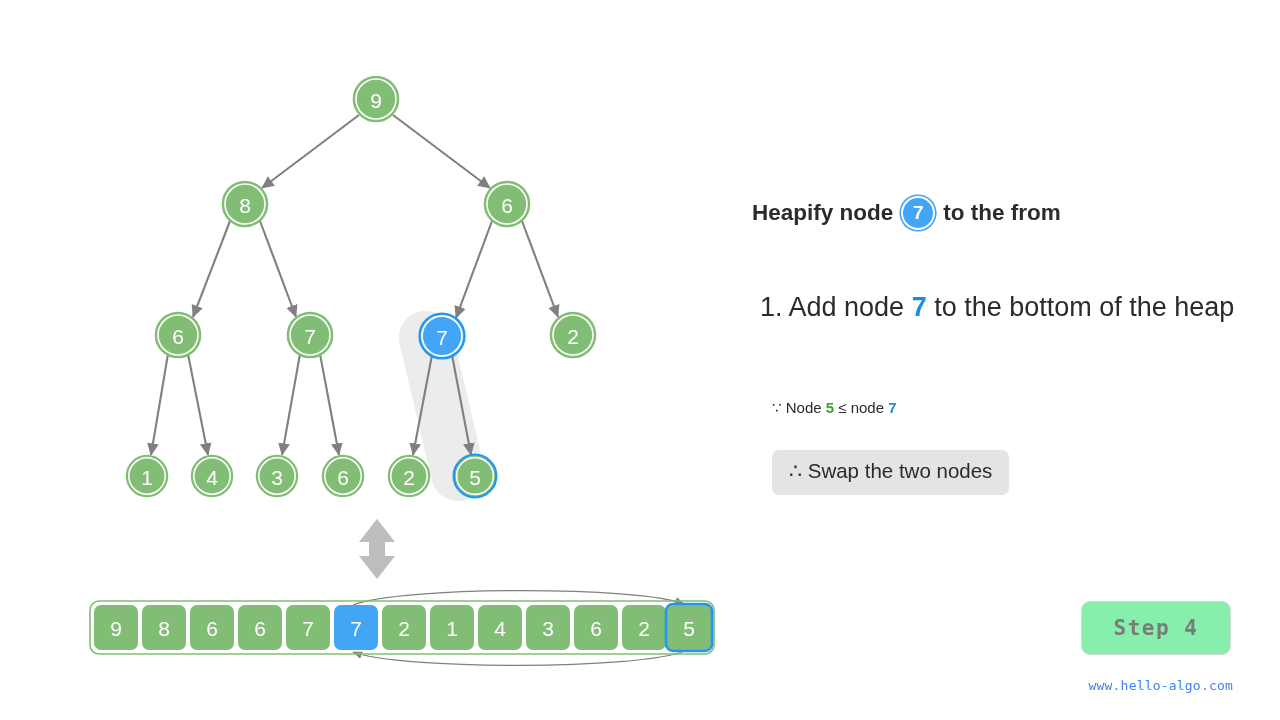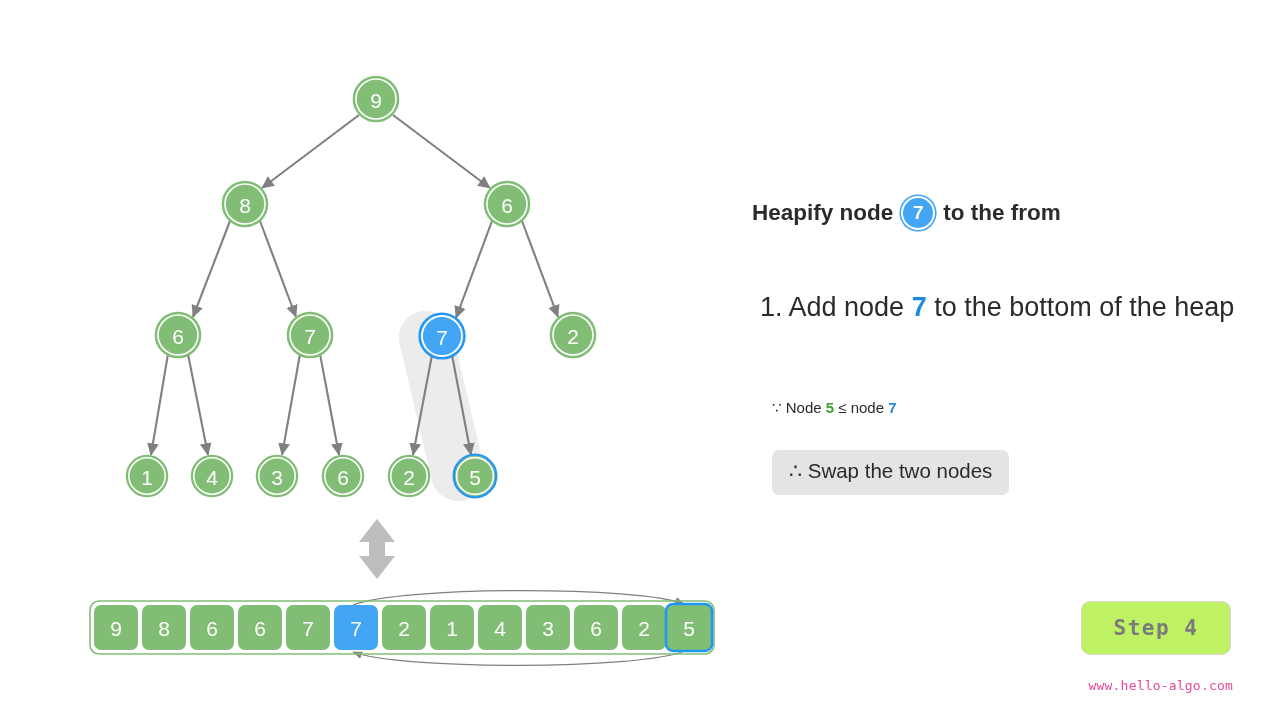--- a/index.html
+++ b/index.html
@@ -103,39 +103,39 @@
 
   
   .step-badge {
     position: absolute;
     left: 1081px;
     top: 601px;
     width: 148px;
     height: 52px;
     border: 1.4px solid #d8d8d8;
     border-radius: 9px;
-    background: #bef264;
+    background: #86efac;
     display: flex;
     align-items: center;
     justify-content: center;
     font-family: "DejaVu Sans Mono", monospace;
     font-size: 21px;
     font-weight: bold;
     color: #7a7a7a;
     letter-spacing: 1.5px;
   }
   .watermark {
     position: absolute;
     left: 1073px;
     top: 678px;
     width: 160px;
     text-align: right;
     font-family: "DejaVu Sans Mono", monospace;
     font-size: 13px;
-    color: #ec4899;
+    color: #3b82f6;
     letter-spacing: 0.2px;
   }
 </style>
 </head>
 <body>
 
 <div id="stage">
 
   <svg class="figure" viewBox="0 0 1280 720">
     <defs>

